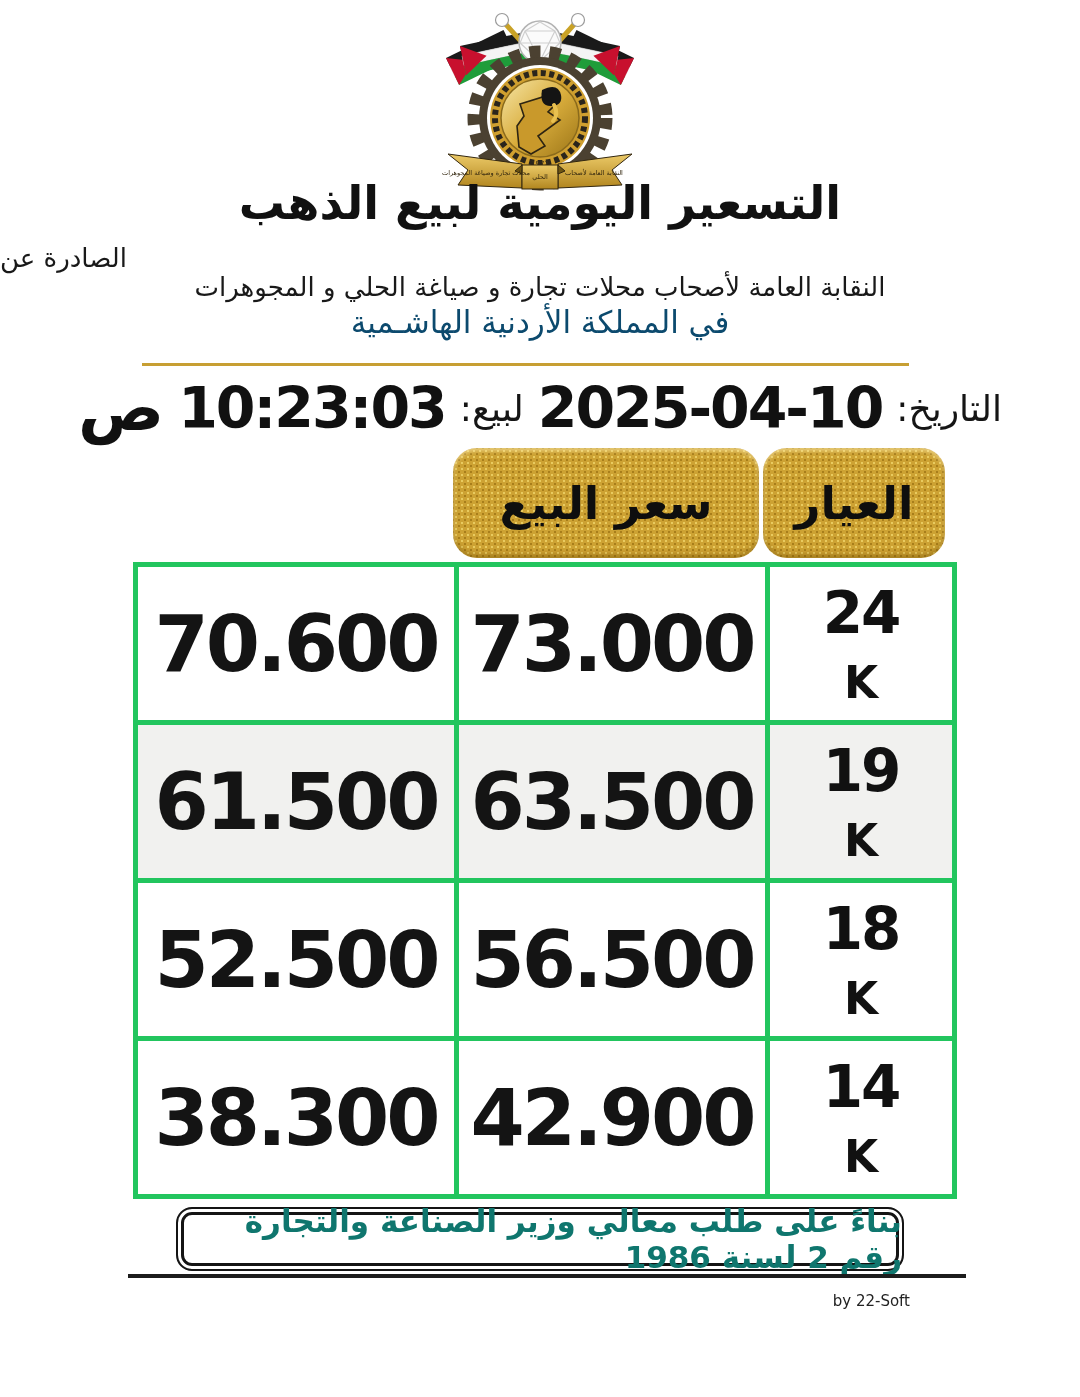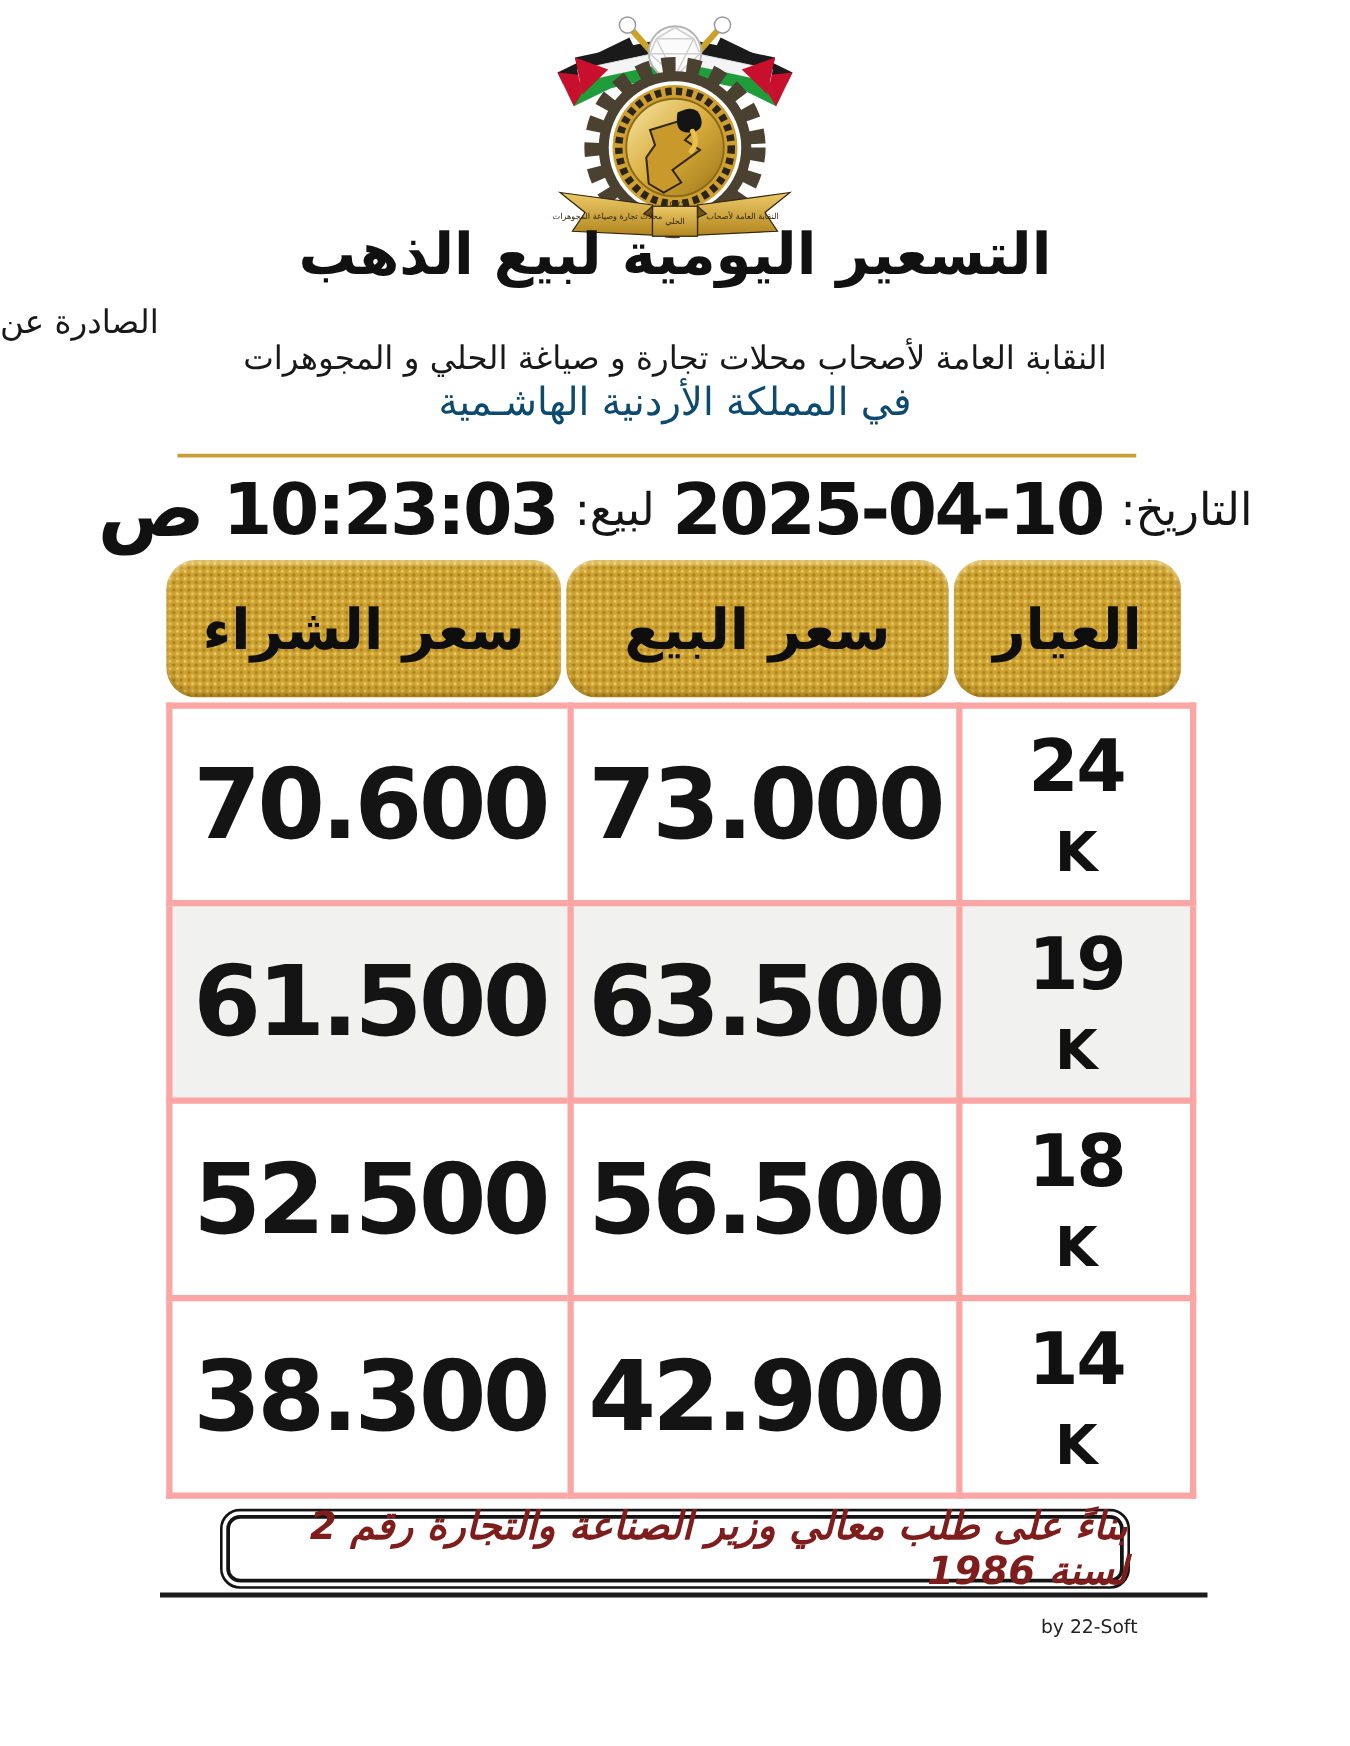--- a/index.html
+++ b/index.html
@@ -35,37 +35,37 @@
     background-image:
       radial-gradient(#e9cb60 1px, transparent 1.4px),
       radial-gradient(#a87e1b 1px, transparent 1.4px);
     background-size:6px 6px,6px 6px;background-position:0 0,3px 3px;
     box-shadow:inset 0 3px 4px rgba(255,238,180,.55), inset 0 -4px 5px rgba(110,75,0,.40);
   }
   
   .tbl-wrap{position:absolute;top:562px;left:133px;}
   table.prices{border-collapse:collapse;direction:rtl;}
   table.prices td{
-    border:5px solid #fca5a5;background:#ffffff;text-align:center;vertical-align:middle;
+    border:5px solid #22c55e;background:#ffffff;text-align:center;vertical-align:middle;
     height:153px;padding:0;
   }
   table.prices tr.shaded td{background:#f1f1ef;}
   td.c-karat{width:182px;}
   td.c-sell{width:306px;}
   td.c-buy{width:316px;}
   .num{font-size:78px;font-weight:800;letter-spacing:-3px;color:#141414;direction:ltr;unicode-bidi:embed;}
   .karat-cell{direction:ltr;display:inline-flex;align-items:center;gap:10px;flex-direction:column;}
   .kval{font-size:58px;font-weight:800;letter-spacing:-2px;}
   .kunit{font-size:44px;font-weight:800;}
   
   .note{position:absolute;top:1207px;left:176px;width:728px;height:64px;box-sizing:border-box;
     border:2px solid #141414;border-radius:16px;
     box-shadow:inset 0 0 0 3px #ffffff, inset 0 0 0 6px #141414;
     display:flex;align-items:center;justify-content:center;direction:rtl;}
-  .note-text{font-size:31px;font-weight:800;color:#7f1d1d;direction:rtl;font-style:italic;}
+  .note-text{font-size:31px;font-weight:800;color:#0f766e;direction:rtl;}
   .black-rule{position:absolute;top:1274px;left:128px;width:838px;height:4px;background:#1c1c1c;}
   .credit{position:absolute;top:1292px;left:16px;width:894px;text-align:right;
     font-size:15px;color:#222;}
 </style>
 </head>
 <body>
 
 <svg class="logo" width="216" height="186" viewBox="0 0 216 186" aria-hidden="true">
   <defs>
     <linearGradient id="gg" x1="0" y1="0" x2="1" y2="1">
@@ -147,21 +147,20 @@
   <span class="lbl">التاريخ:</span>
   <span class="val">2025-04-10</span>
   <span class="lbl">لبيع:</span>
   <span class="val">10:23:03</span>
   <span class="mer">ص</span>
 </div>
 
 <div class="thead">
   <div class="th">العيار</div>
   <div class="th">سعر البيع</div>
-  <div class="th">سعر الشراء</div>
 </div>
 
 <div class="tbl-wrap">
   <table class="prices">
     <tbody id="tbody">
   <tr>
     <td class="c-karat">
       <span class="karat-cell">
         <span class="kval">24</span>
         <span class="kunit">K</span>

